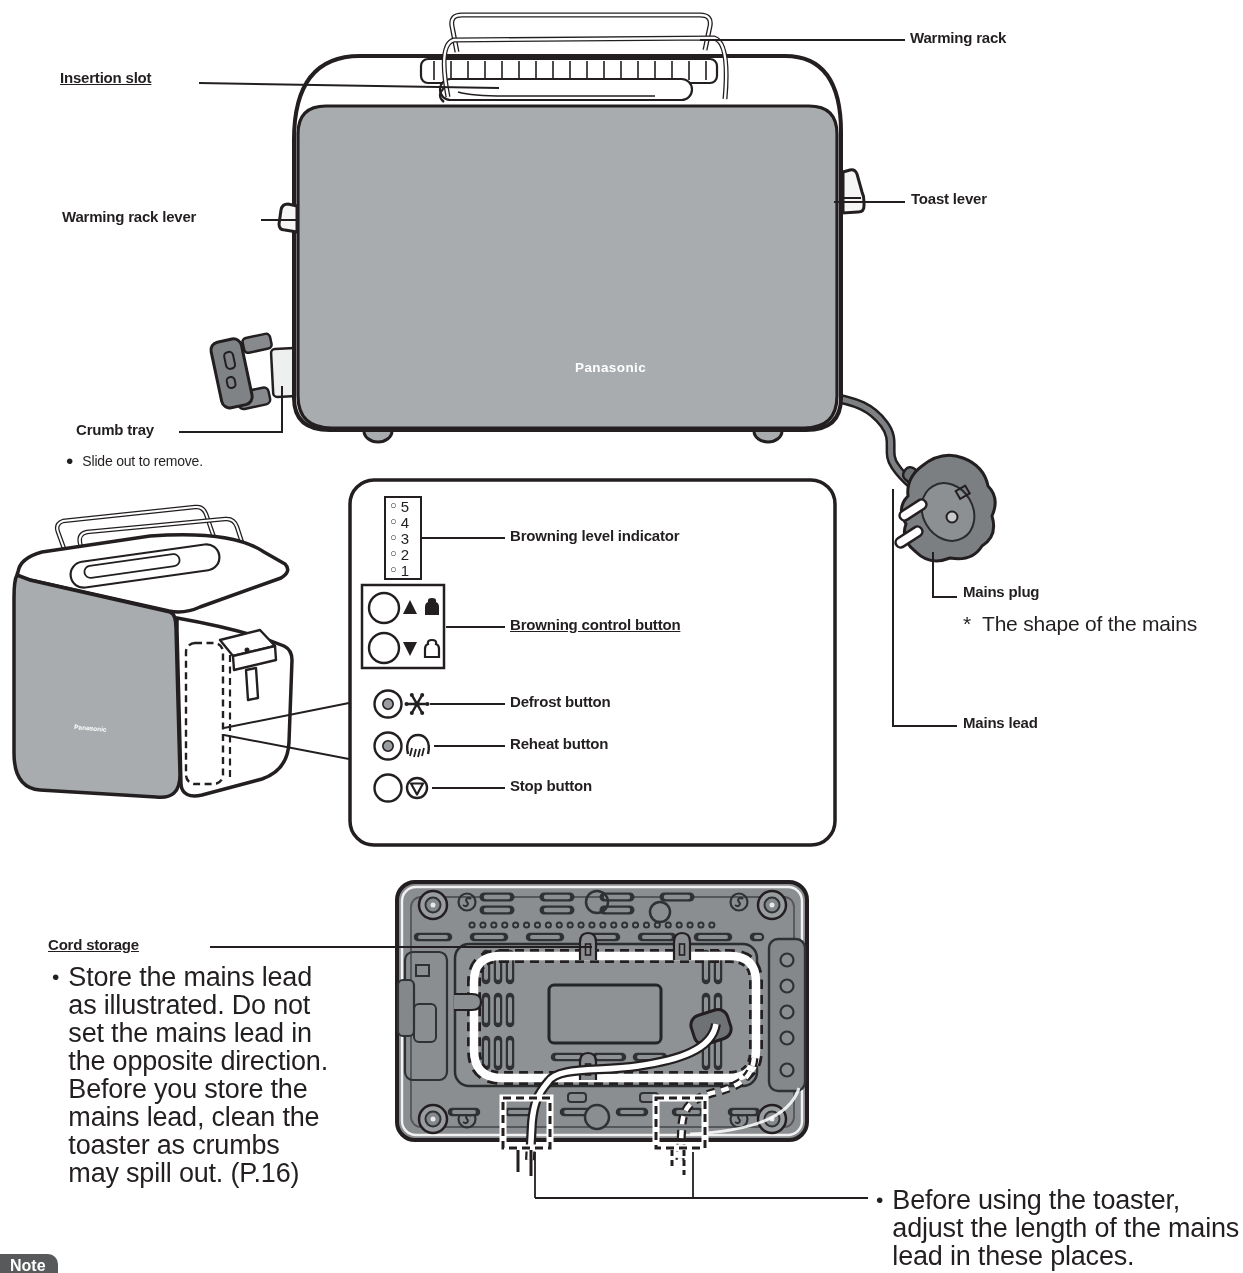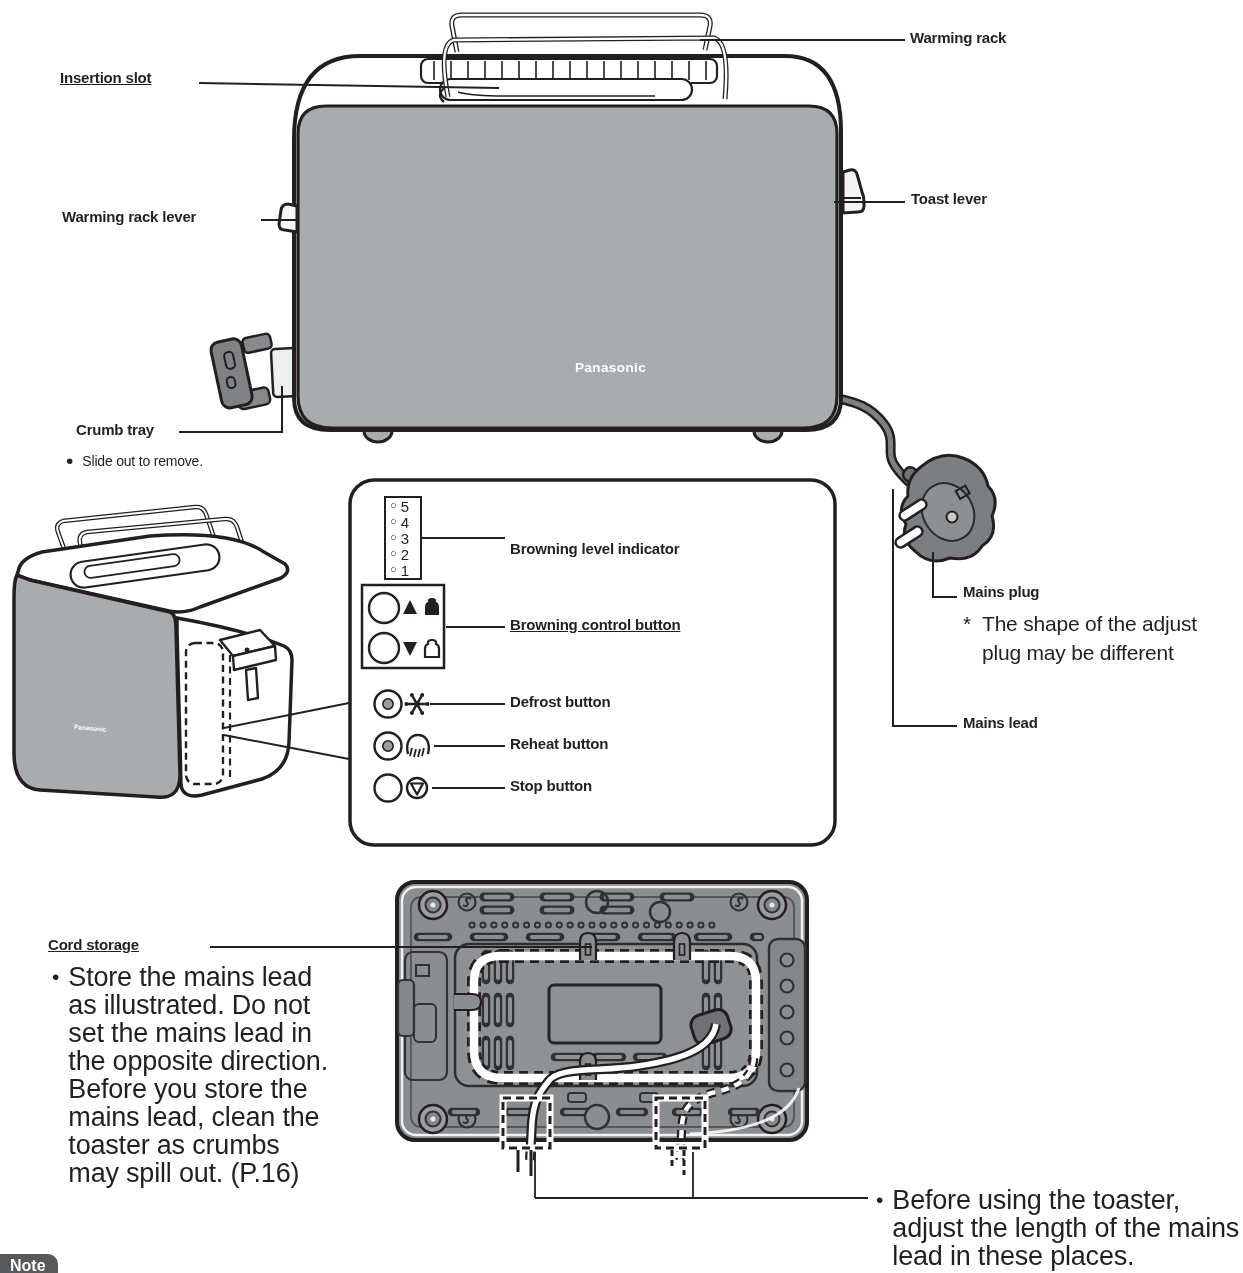--- a/index.html
+++ b/index.html
@@ -300,26 +300,25 @@
 <div class="lbl" style="left:911px;top:190px;">Toast lever</div>
 
 <div class="lbl" style="left:76px;top:421px;">Crumb tray</div>
 <div class="bullet-block" style="left:66px;top:447px;">
   <span class="bullet-glyph">•</span>
   <span class="txt" style="position:static;">Slide out to remove.</span>
 </div>
 
 <div class="lbl" style="left:963px;top:583px;">Mains plug</div>
 <div class="mains-note" style="position:absolute;left:963px;top:609px;">
-  <div><span class="star">*</span><span>The shape of the adjust</span></div>
-  <div class="cont">plug may be different</div>
+  <div><span class="star">*</span><span>The shape of the mains</span></div>
 </div>
 <div class="lbl" style="left:963px;top:714px;">Mains lead</div>
 
-<div class="lbl" style="left:510px;top:540px;text-align:center;">Browning level indicator</div>
+<div class="lbl" style="left:510px;top:527px;text-align:center;">Browning level indicator</div>
 <div class="lbl" style="left:510px;top:616px;text-decoration:underline;">Browning control button</div>
 <div class="lbl" style="left:510px;top:693px;">Defrost button</div>
 <div class="lbl" style="left:510px;top:735px;">Reheat button</div>
 <div class="lbl" style="left:510px;top:777px;">Stop button</div>
 
 <div class="ind">
   <div class="ind-row">
         <span class="ind-circ">○</span>
         <span>5</span>
       </div>

